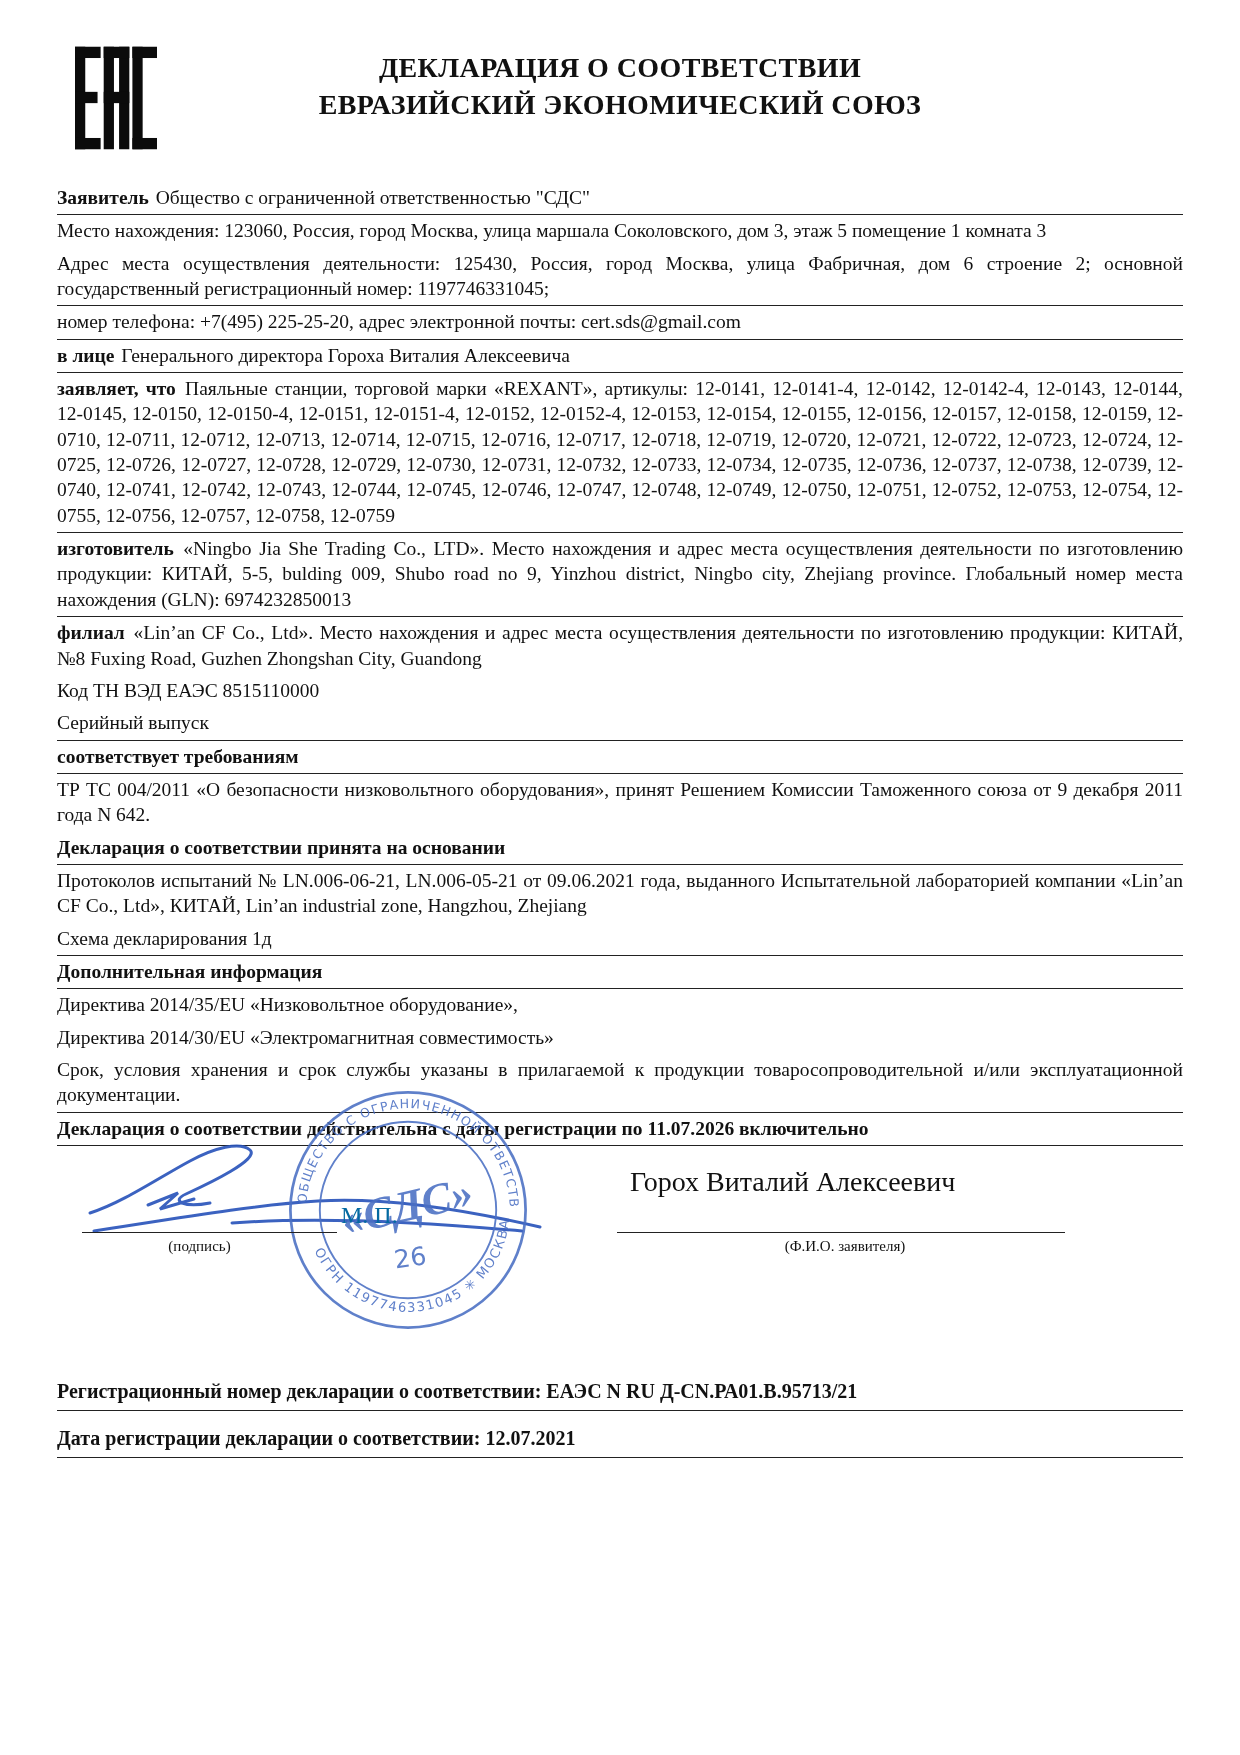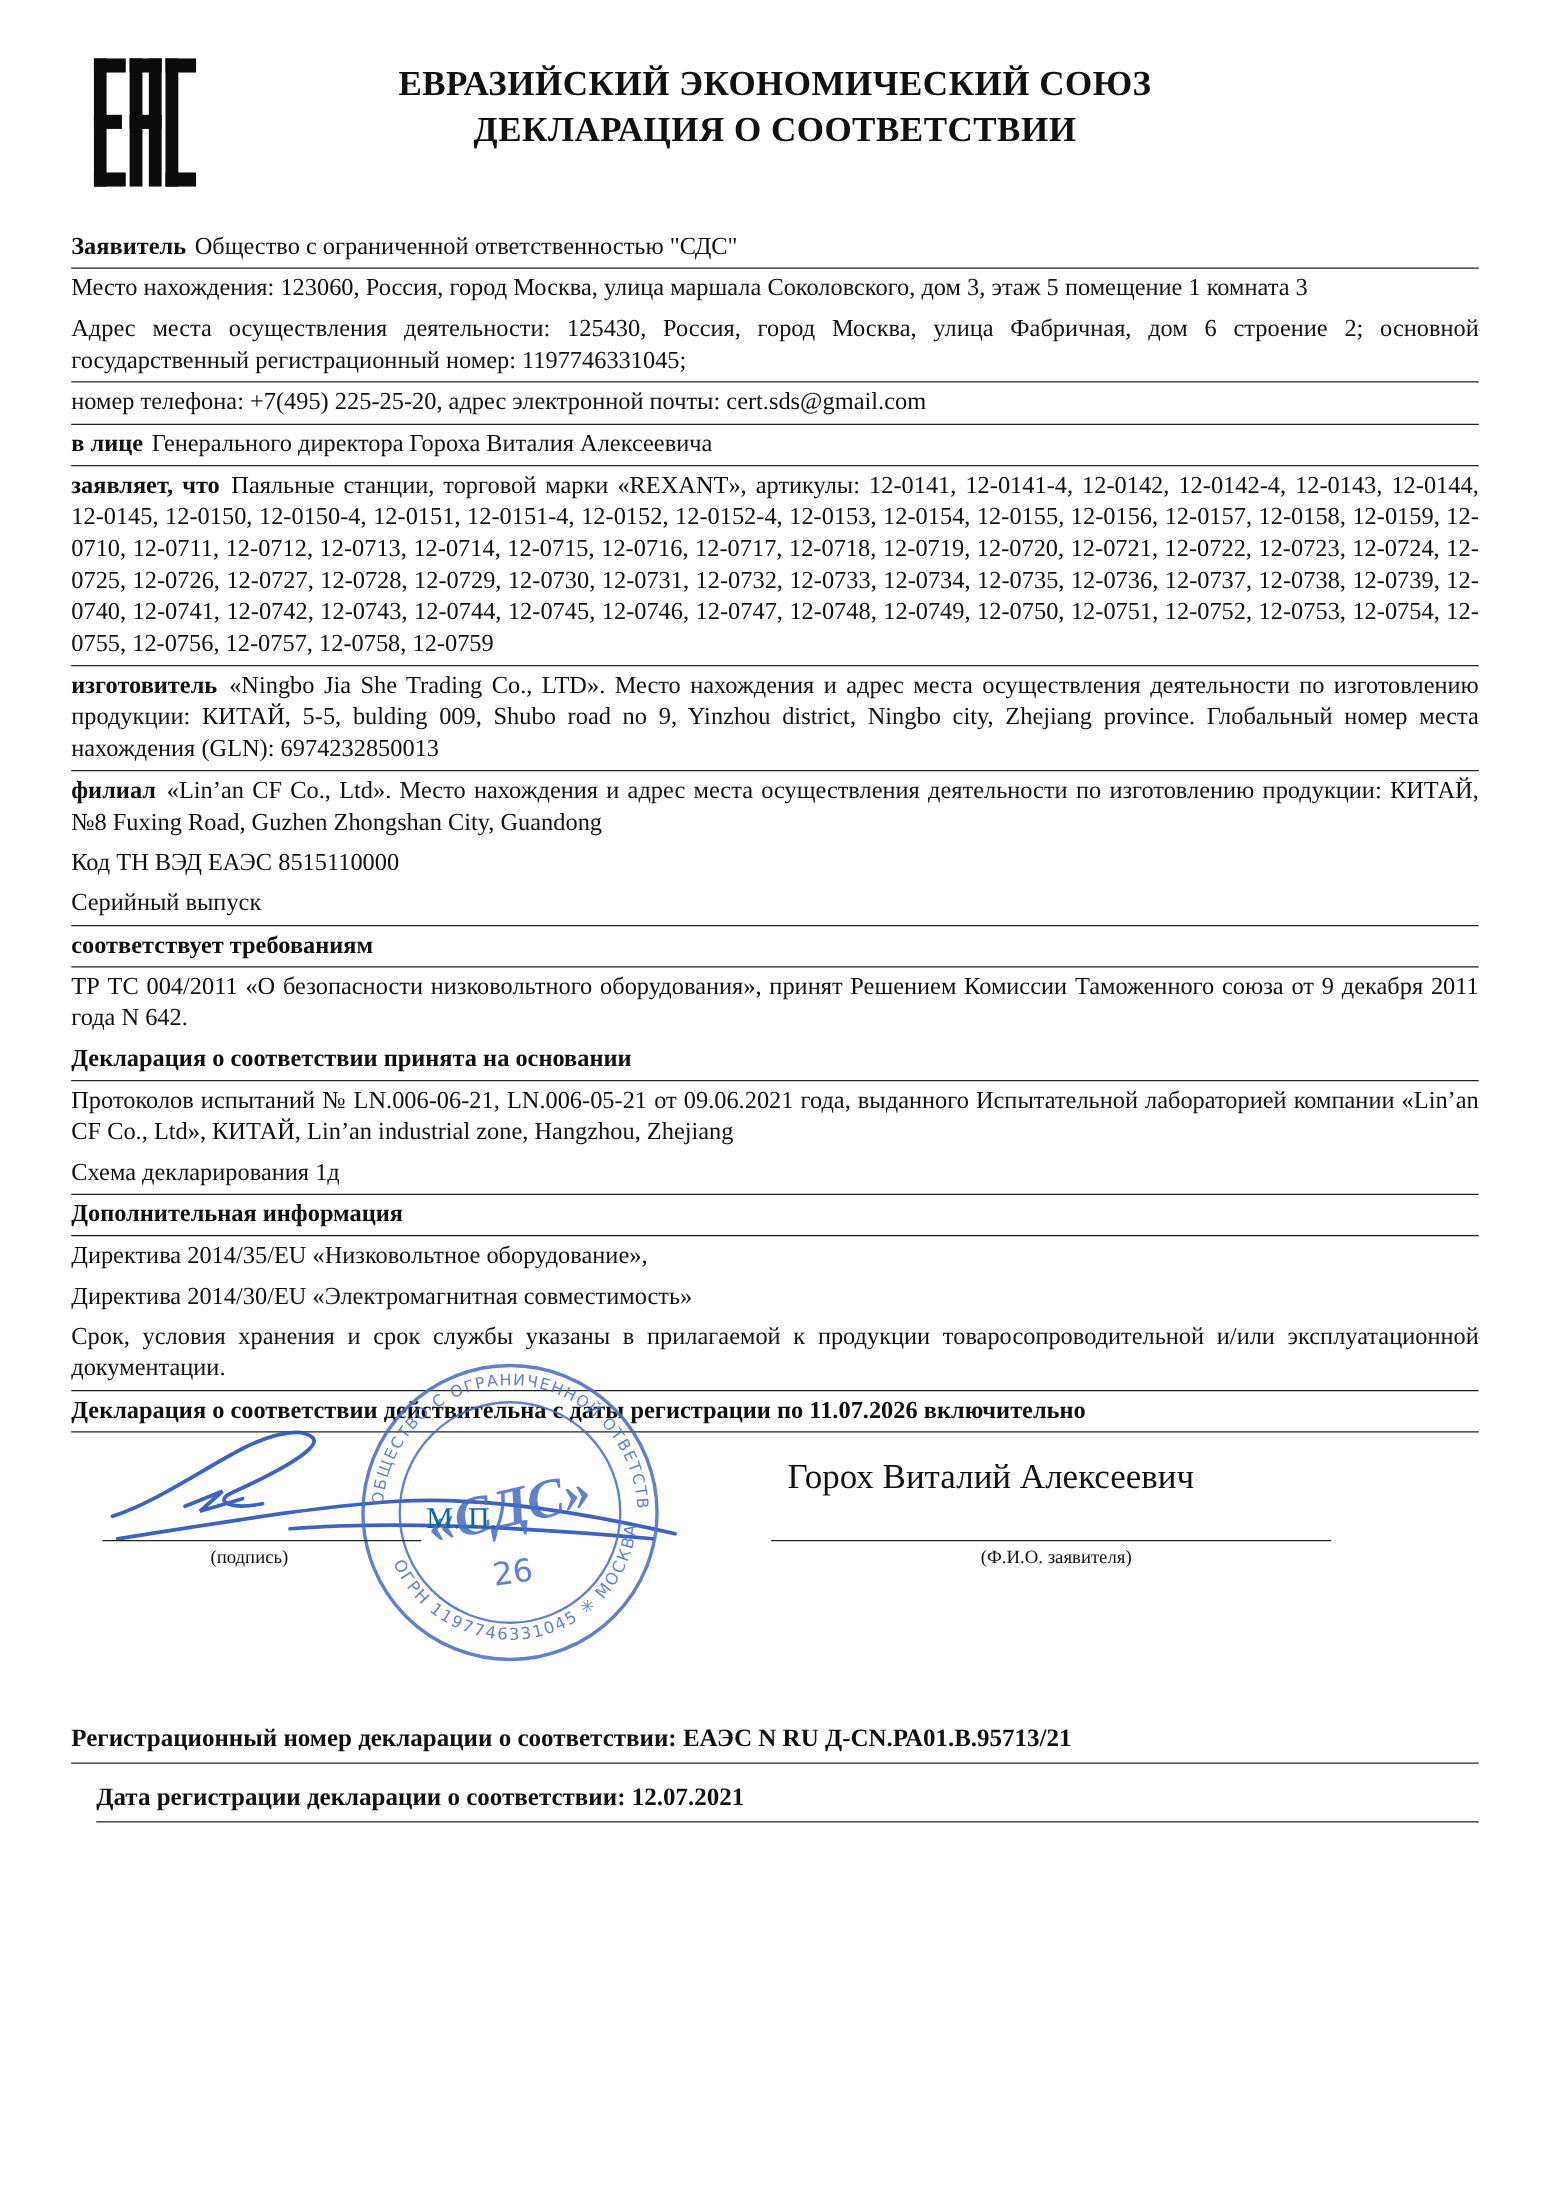--- a/index.html
+++ b/index.html
@@ -27,21 +27,21 @@
   .mp-text { position:absolute; left:284px; top:56px; font-size:24px; color:#0369a1; }
   .sig-line { position:absolute; top:86px; border-top:1.6px solid #222; }
   .sig-line.sign { left:25px; width:255px; }
   .sig-line.name { left:560px; width:448px; }
   .sig-caption { position:absolute; top:92px; font-size:15px; text-align:center; }
   .sig-caption.sign { left:15px; width:255px; }
   .sig-caption.name { left:564px; width:448px; }
   .fio-name { position:absolute; left:573px; top:20px; font-size:28px; }
 
   .reg-row { font-size:20px; font-weight:bold; padding:4px 0 7px 0; border-bottom:1.6px solid #222;margin-top:42px; }
-  .reg-row + .reg-row { margin-top:12px;margin-left:20px; }
+  .reg-row + .reg-row { margin-top:12px; }
 
   .stamp text { font-family:"DejaVu Sans","Liberation Sans",sans-serif; fill:#4a6fc3; }
   .stamp .center-t { font-family:"Liberation Serif",serif; font-weight:bold; font-style:italic; }
 </style>
 </head>
 <body>
 
 <div class="page">
 
   <div class="header">
@@ -55,22 +55,22 @@
       <rect x="28" y="0" width="10" height="100"></rect>
         <rect x="43" y="0" width="10" height="100"></rect>
         <rect x="28" y="0" width="25" height="11"></rect>
         <rect x="28" y="44" width="25" height="11"></rect>
 
       <rect x="56" y="0" width="10" height="100"></rect>
         <rect x="56" y="0" width="24" height="11"></rect>
         <rect x="56" y="89" width="24" height="11"></rect>
     </svg>
     <div class="titles">
+      <div>ДЕКЛАРАЦИЯ О СООТВЕТСТВИИ</div>
       <div>ЕВРАЗИЙСКИЙ ЭКОНОМИЧЕСКИЙ СОЮЗ</div>
-      <div>ДЕКЛАРАЦИЯ О СООТВЕТСТВИИ</div>
     </div>
   </div>
 
   <p class="row u">
     <span class="b">Заявитель</span>
     <span>Общество с ограниченной ответственностью "СДС"</span>
   </p>
 
   <p class="row">Место нахождения: 123060, Россия, город Москва, улица маршала Соколовского, дом 3, этаж 5 помещение 1 комната 3</p>
   <p class="row u">Адрес места осуществления деятельности: 125430, Россия, город Москва, улица Фабричная, дом 6 строение 2; основной государственный регистрационный номер: 1197746331045;</p>

